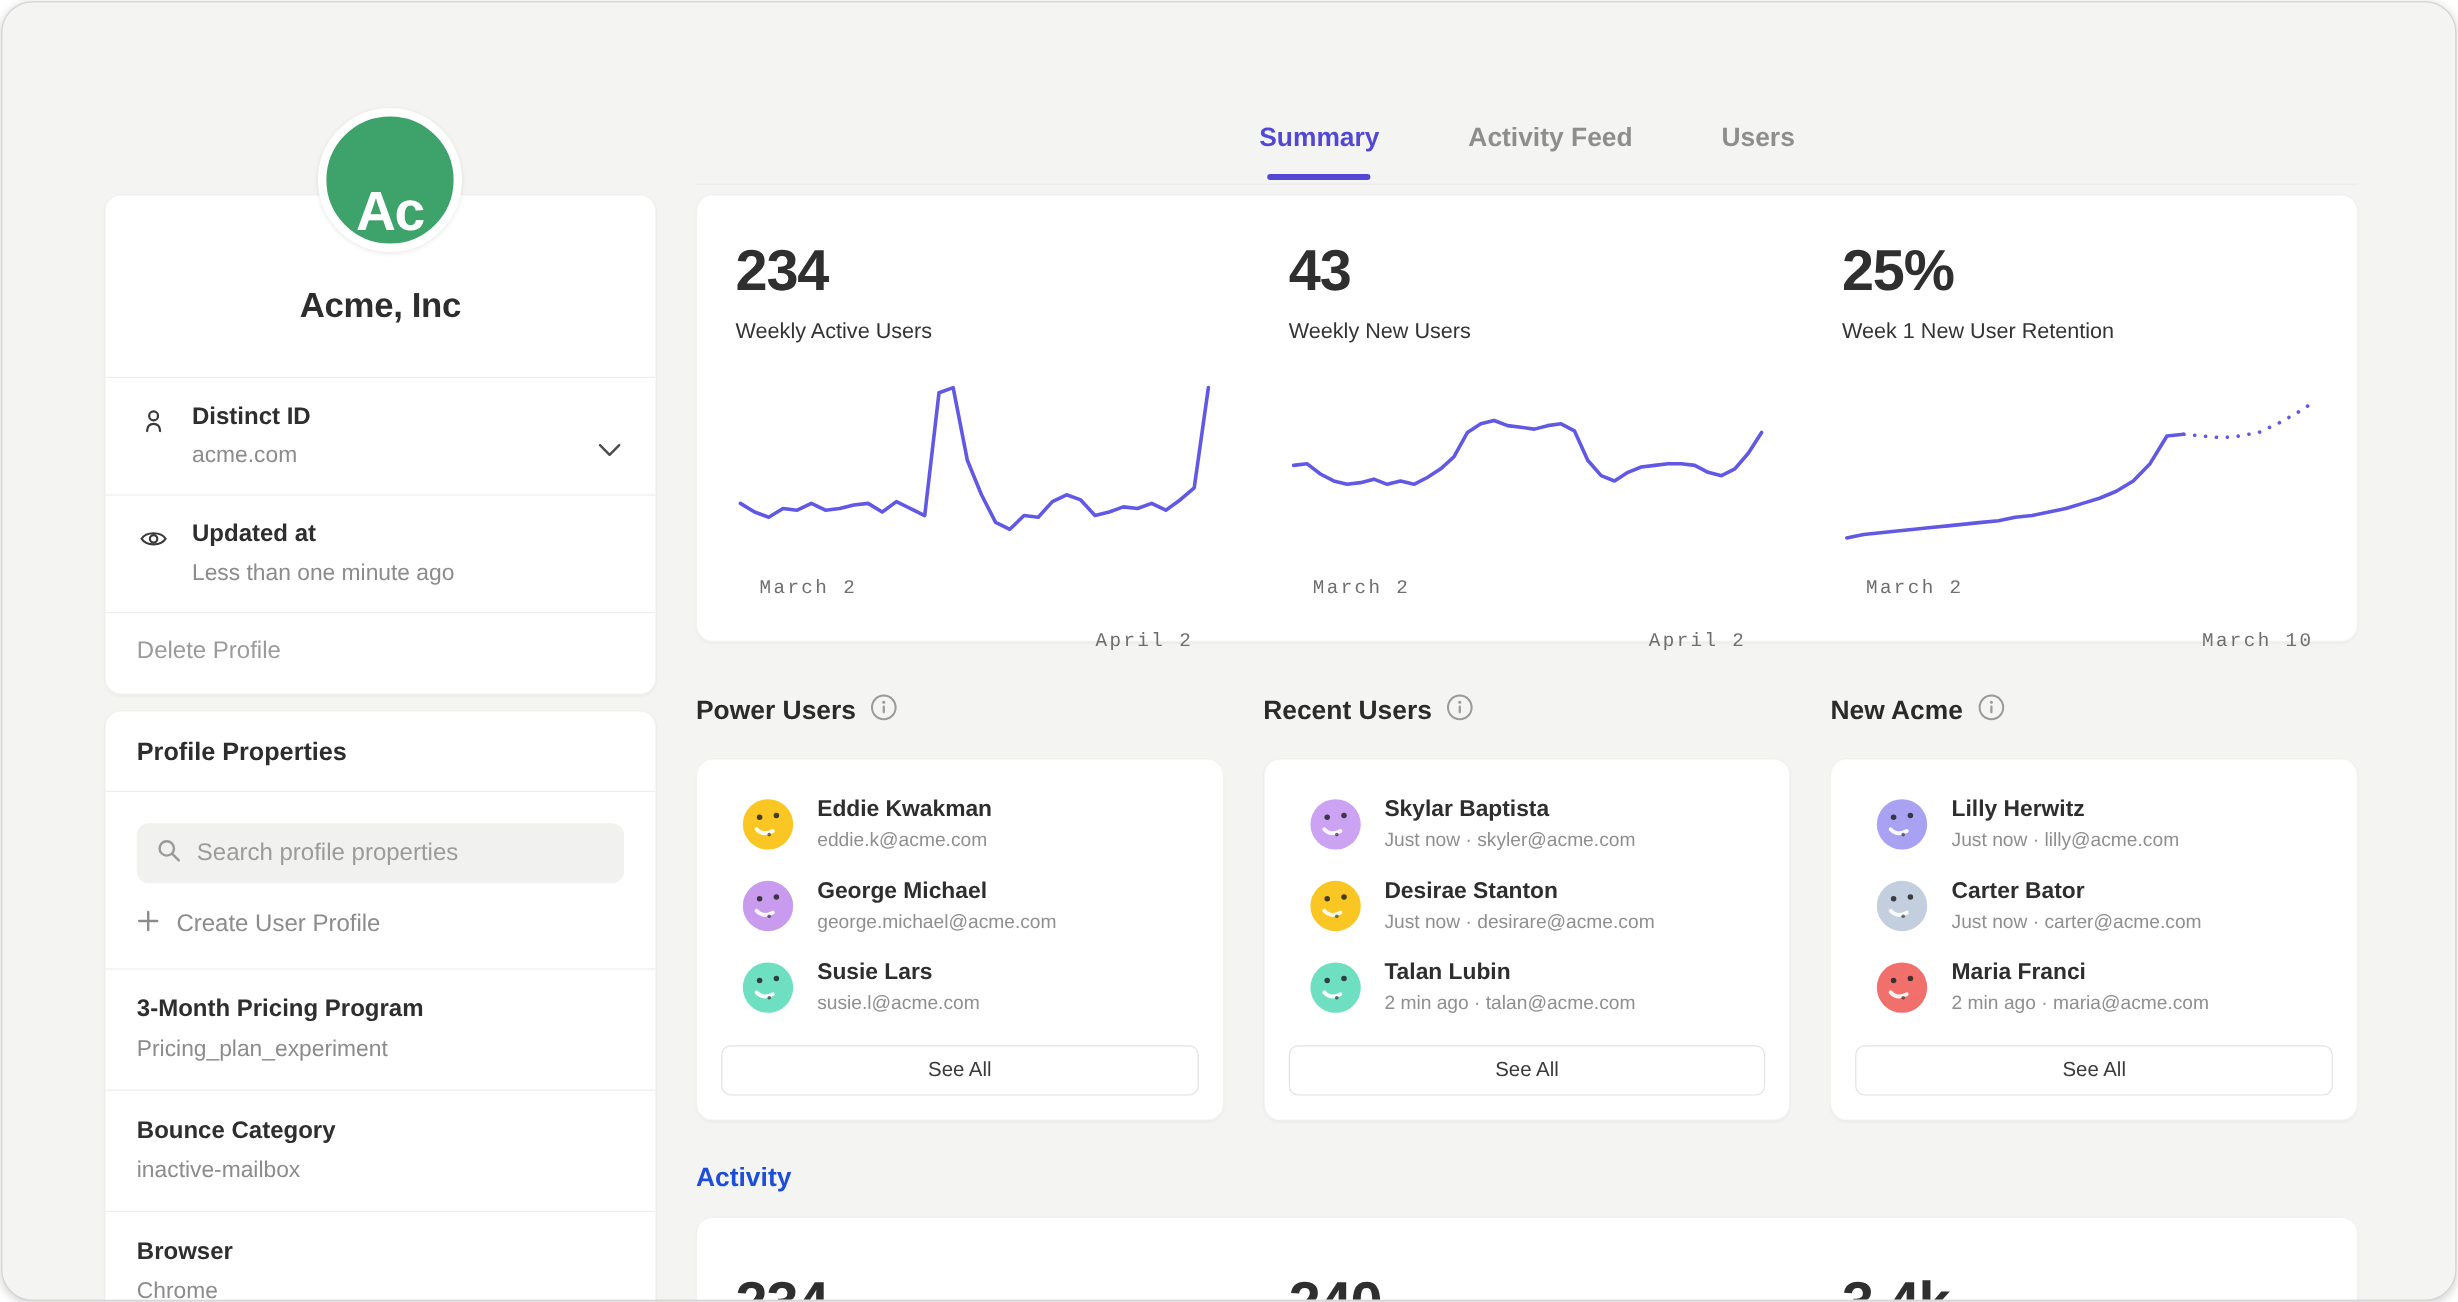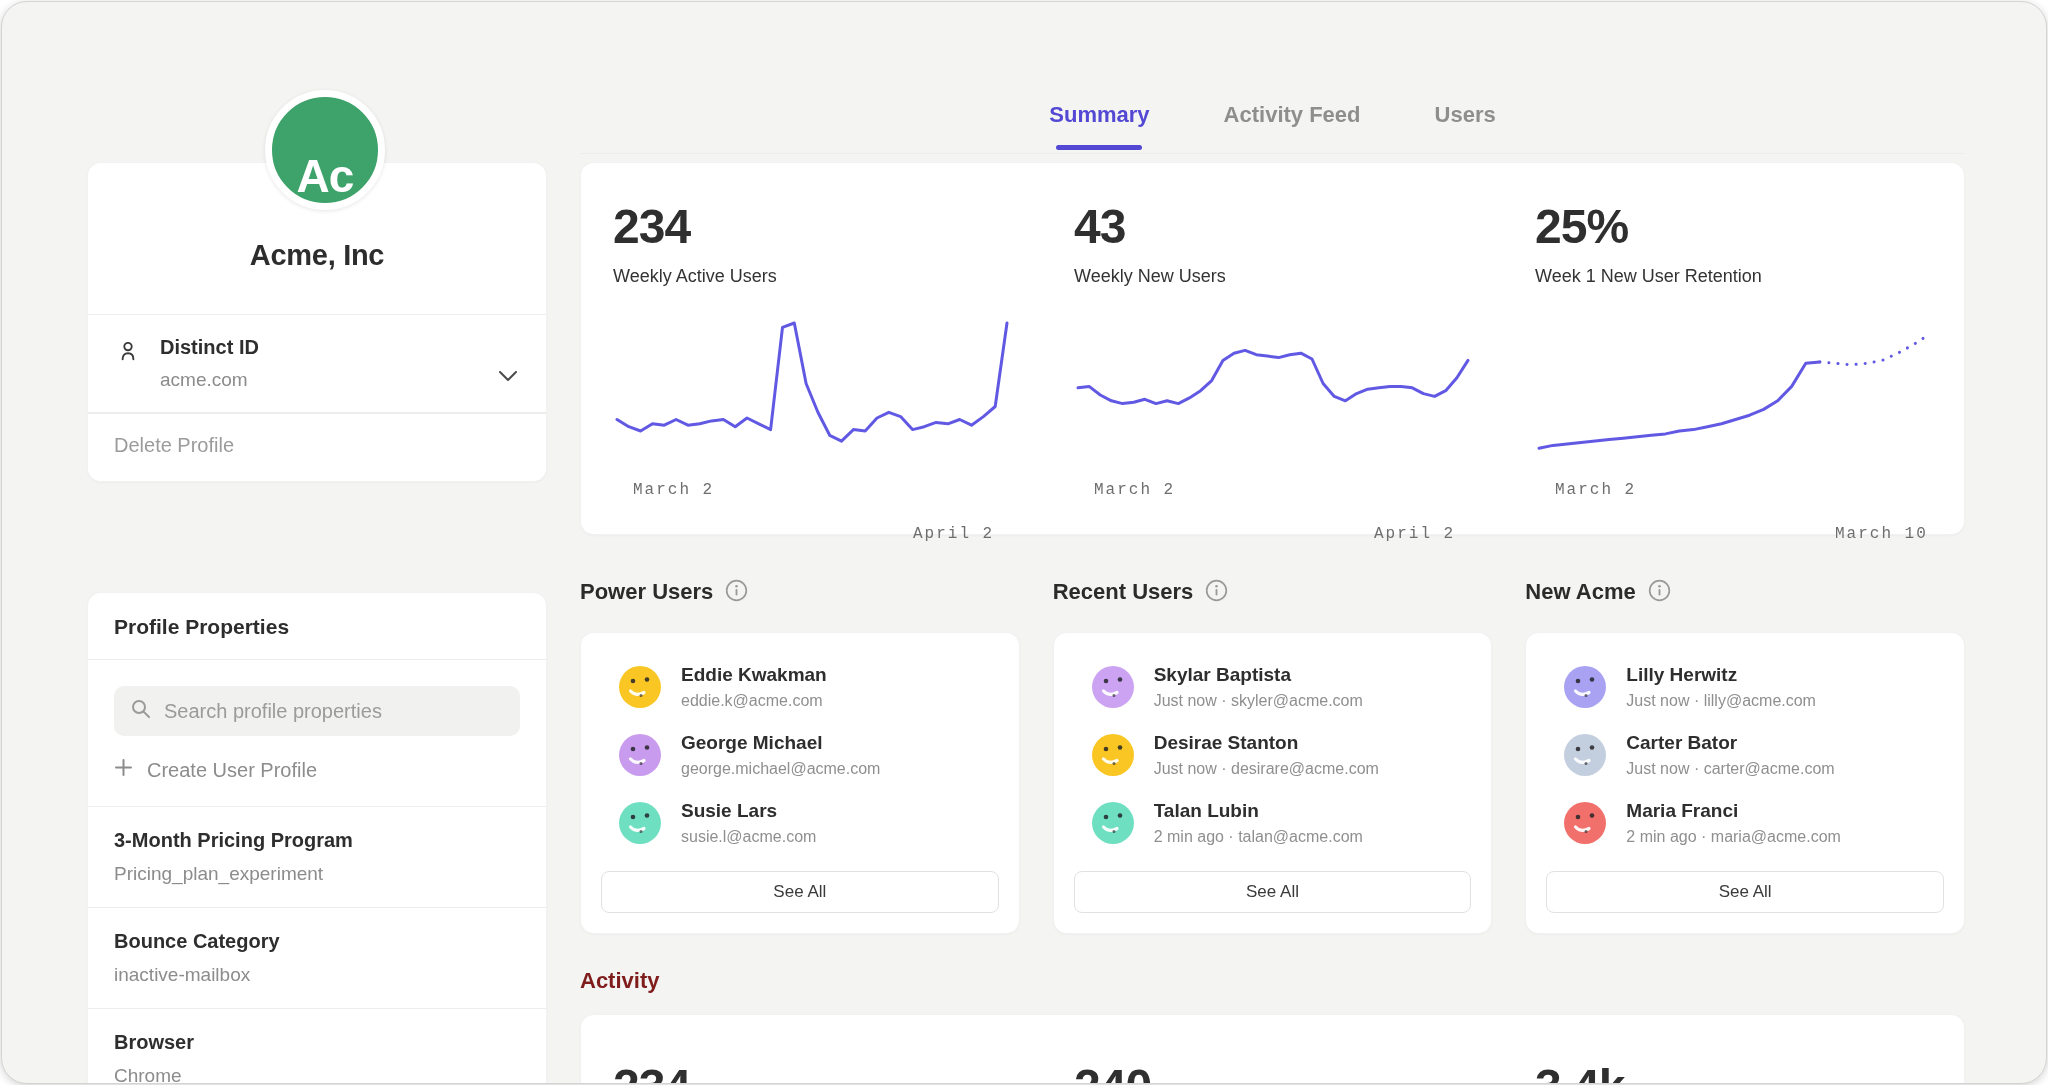--- a/index.html
+++ b/index.html
@@ -65,21 +65,21 @@
   .sec-head { display:flex; align-items:center; gap:12px; height:36px; margin-bottom:22px; }
   .sec-head h3 { font-size:22px; font-weight:bold; color:#2b2b2b; }
   .users-card { height:302px; padding:20px 20px 20px; display:flex; flex-direction:column; }
   .urow { display:flex; align-items:center; gap:20px; padding:11px 0 11px 18px; }
   .uavatar { width:42px; height:42px; border-radius:50%; flex:0 0 42px; overflow:hidden; }
   .uname { font-size:19px; font-weight:bold; color:#2e2e2e; }
   .umeta { font-size:16px; color:#8f8f8f; margin-top:6px; }
   .see-all { margin-top:auto; height:42px; border:1px solid #E2E2E0; border-radius:8px;
     background:#fff; font-size:17px; color:#3a3a3a; cursor:pointer;
     display:flex; align-items:center; justify-content:center; font-family:"Liberation Sans", sans-serif; }
-  .activity-title { position:absolute; top:966px; left:0; font-size:22px; font-weight:bold; color:#7f1d1d; }
+  .activity-title { position:absolute; top:966px; left:0; font-size:22px; font-weight:bold; color:#1d4ed8; }
   .activity-card { position:absolute; top:1012px; left:0; width:1385px; height:190px;
     display:grid; grid-template-columns:1fr 1fr 1fr; padding-top:44px; }
   .activity-card .stat-value { padding-left:32px; }
   .clickable { cursor:pointer; }
 </style>
 </head>
 <body>
 
 <div class="window">
 
@@ -104,20 +104,32 @@
           <div class="pvalue">acme.com</div>
         </div>
         <span class="chev">
           <svg width="20" height="12" viewBox="0 0 20 12">
               <path d="M2 2 L10 10 L18 2" fill="none" stroke="#4a4a4a" stroke-width="2" stroke-linecap="round" stroke-linejoin="round"></path>
             </svg>
         </span>
       </div>
       <div class="divider"></div>
 
+      <div class="prow">
+        <span class="ic">
+          <svg width="26" height="26" viewBox="0 0 26 26">
+              <path d="M3 13 C6.7 6.8 19.3 6.8 23 13 C19.3 19.2 6.7 19.2 3 13 Z" fill="none" stroke="#3a3a3a" stroke-width="1.8"></path>
+              <circle cx="13" cy="13" r="3.1" fill="none" stroke="#3a3a3a" stroke-width="1.8"></circle>
+            </svg>
+        </span>
+        <div>
+          <div class="plabel">Updated at</div>
+          <div class="pvalue">Less than one minute ago</div>
+        </div>
+      </div>
       <div class="divider"></div>
 
       <div class="delete-row">Delete Profile</div>
     </section>
 
     <section class="card props-card">
       <h2>Profile Properties</h2>
       <div class="divider"></div>
 
       <div class="search-box">

